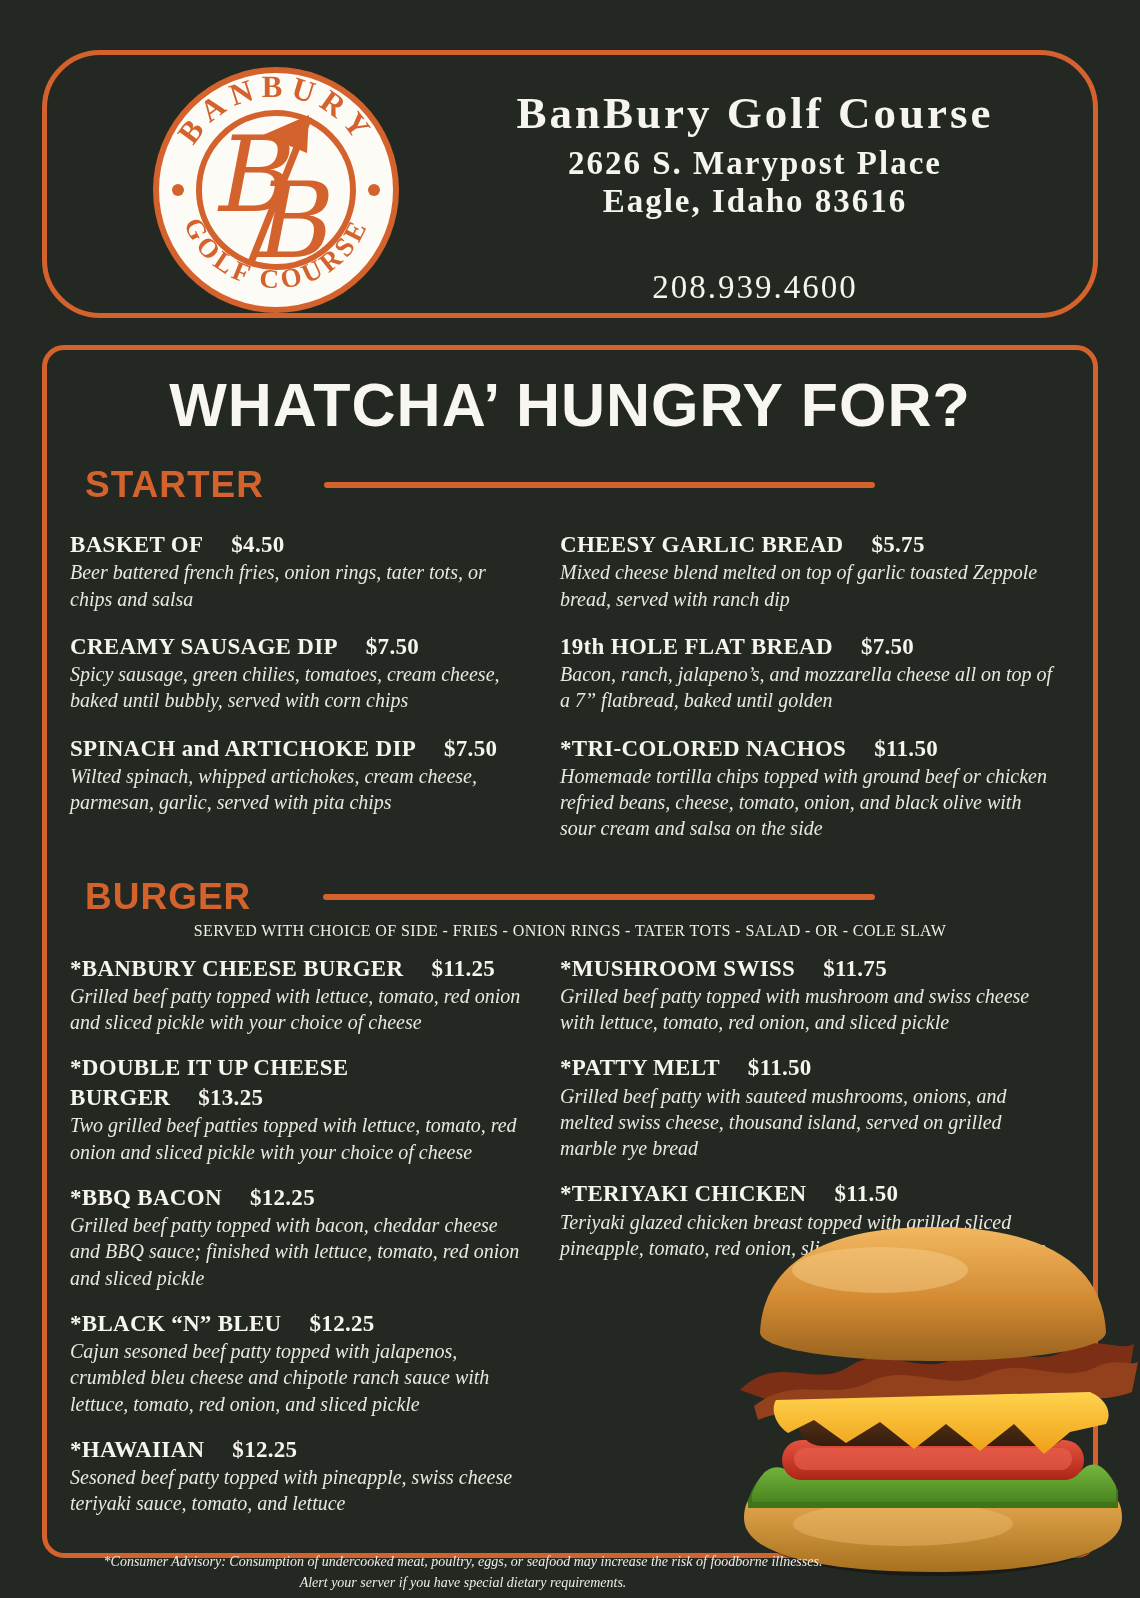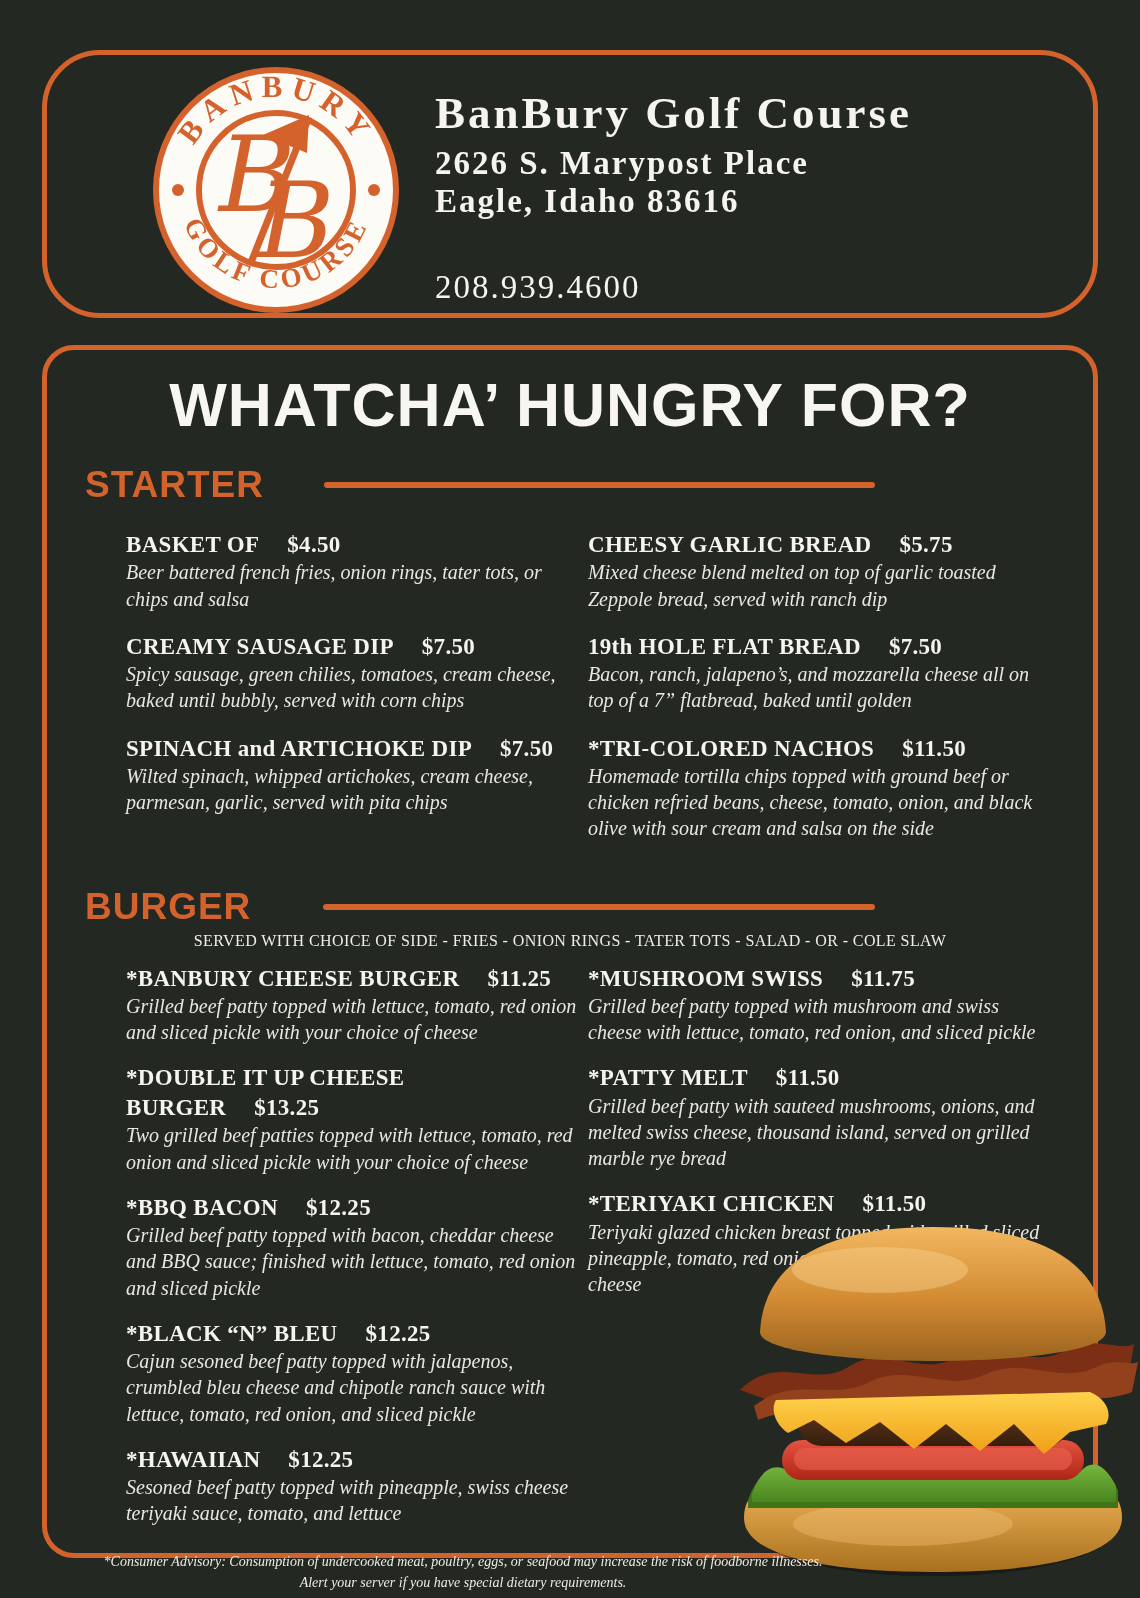--- a/index.html
+++ b/index.html
@@ -16,48 +16,48 @@
     overflow:hidden;
     font-family:"Liberation Serif", serif;
     color:var(--ink);
   }
   
   .header-box{
     position:absolute;left:42px;top:50px;width:1056px;height:268px;
     border:5px solid var(--accent);border-radius:58px;
   }
   .logo-wrap{position:absolute;left:104px;top:10px;width:250px;height:250px;}
-  .header-text{position:absolute;left:388px;top:32px;width:640px;}
+  .header-text{position:absolute;left:388px;top:32px;width:640px;text-align:center;}
   .biz-name{font-size:45px;font-weight:bold;letter-spacing:3px;}
   .addr{font-size:33px;font-weight:bold;letter-spacing:2px;line-height:1.15;margin-top:6px;}
   .addr2{font-size:33px;font-weight:bold;letter-spacing:2px;line-height:1.15;}
   .phone{font-size:33px;font-weight:normal;letter-spacing:2px;margin-top:48px;}
   
   .menu-box{
     position:absolute;left:42px;top:345px;width:1056px;height:1213px;
-    border:5px solid var(--accent);border-radius:32px;
+    border:5px solid var(--accent);border-radius:22px;
   }
   .menu-title{
     margin-top:20px;text-align:center;
     font-family:"Liberation Sans", sans-serif;font-weight:bold;
     font-size:61px;letter-spacing:1px;color:#f7f6f1;
   }
   .section-head{display:flex;align-items:center;margin:24px 40px 0 38px;}
   .section-label{
     font-family:"Liberation Sans", sans-serif;font-weight:bold;
     font-size:37px;letter-spacing:1px;color:var(--accent);
   }
   .rule{flex:1;height:6px;background:var(--accent);margin-left:60px;margin-right:178px;border-radius:3px;}
   .section-note{
     text-align:center;font-size:16px;letter-spacing:.4px;
     color:#efeee7;margin-top:4px;
   }
   .cols{
-    display:grid;grid-template-columns:462px 1fr;
-    padding:0 36px 0 79px;margin-top:24px;
+    display:grid;grid-template-columns:462px 1fr;column-gap:28px;
+    padding:0 36px 0 23px;margin-top:24px;
   }
   .item{margin-bottom:18px;}
   .item-head{font-size:23px;font-weight:bold;letter-spacing:.3px;line-height:1.28;}
   .item-price{margin-left:28px;}
   .item-desc{font-style:italic;font-size:20px;line-height:1.31;color:var(--ink-soft);}
   .starter-cols .item{margin-bottom:20px;}
   
   .burger-photo{position:absolute;right:-8px;bottom:14px;width:430px;height:390px;z-index:5;}
   
   .advisory{
@@ -130,21 +130,21 @@
         <div class="item-head"><span class="item-name">19th HOLE FLAT BREAD</span><span class="item-price">$7.50</span></div>
         <div class="item-desc">Bacon, ranch, jalapeno’s, and mozzarella cheese all on top of a 7” flatbread, baked until golden</div>
       </div>
       <div class="item">
         <div class="item-head"><span class="item-name">*TRI-COLORED NACHOS</span><span class="item-price">$11.50</span></div>
         <div class="item-desc">Homemade tortilla chips topped with ground beef or chicken refried beans, cheese, tomato, onion, and black olive with sour cream and salsa on the side</div>
       </div>
     </div>
   </div>
 
-  <div class="section-head" style="margin-top:24px;gap:12px;">
+  <div class="section-head" style="margin-top:14px;gap:12px;">
     <span class="section-label">BURGER</span>
     <span class="rule"></span>
   </div>
   <div class="section-note">SERVED WITH CHOICE OF SIDE - FRIES - ONION RINGS - TATER TOTS - SALAD - OR - COLE SLAW</div>
   <div class="cols" style="margin-top:14px;">
     <div>
       <div class="item">
         <div class="item-head"><span class="item-name">*BANBURY CHEESE BURGER</span><span class="item-price">$11.25</span></div>
         <div class="item-desc">Grilled beef patty topped with lettuce, tomato, red onion and sliced pickle with your choice of cheese</div>
       </div>

